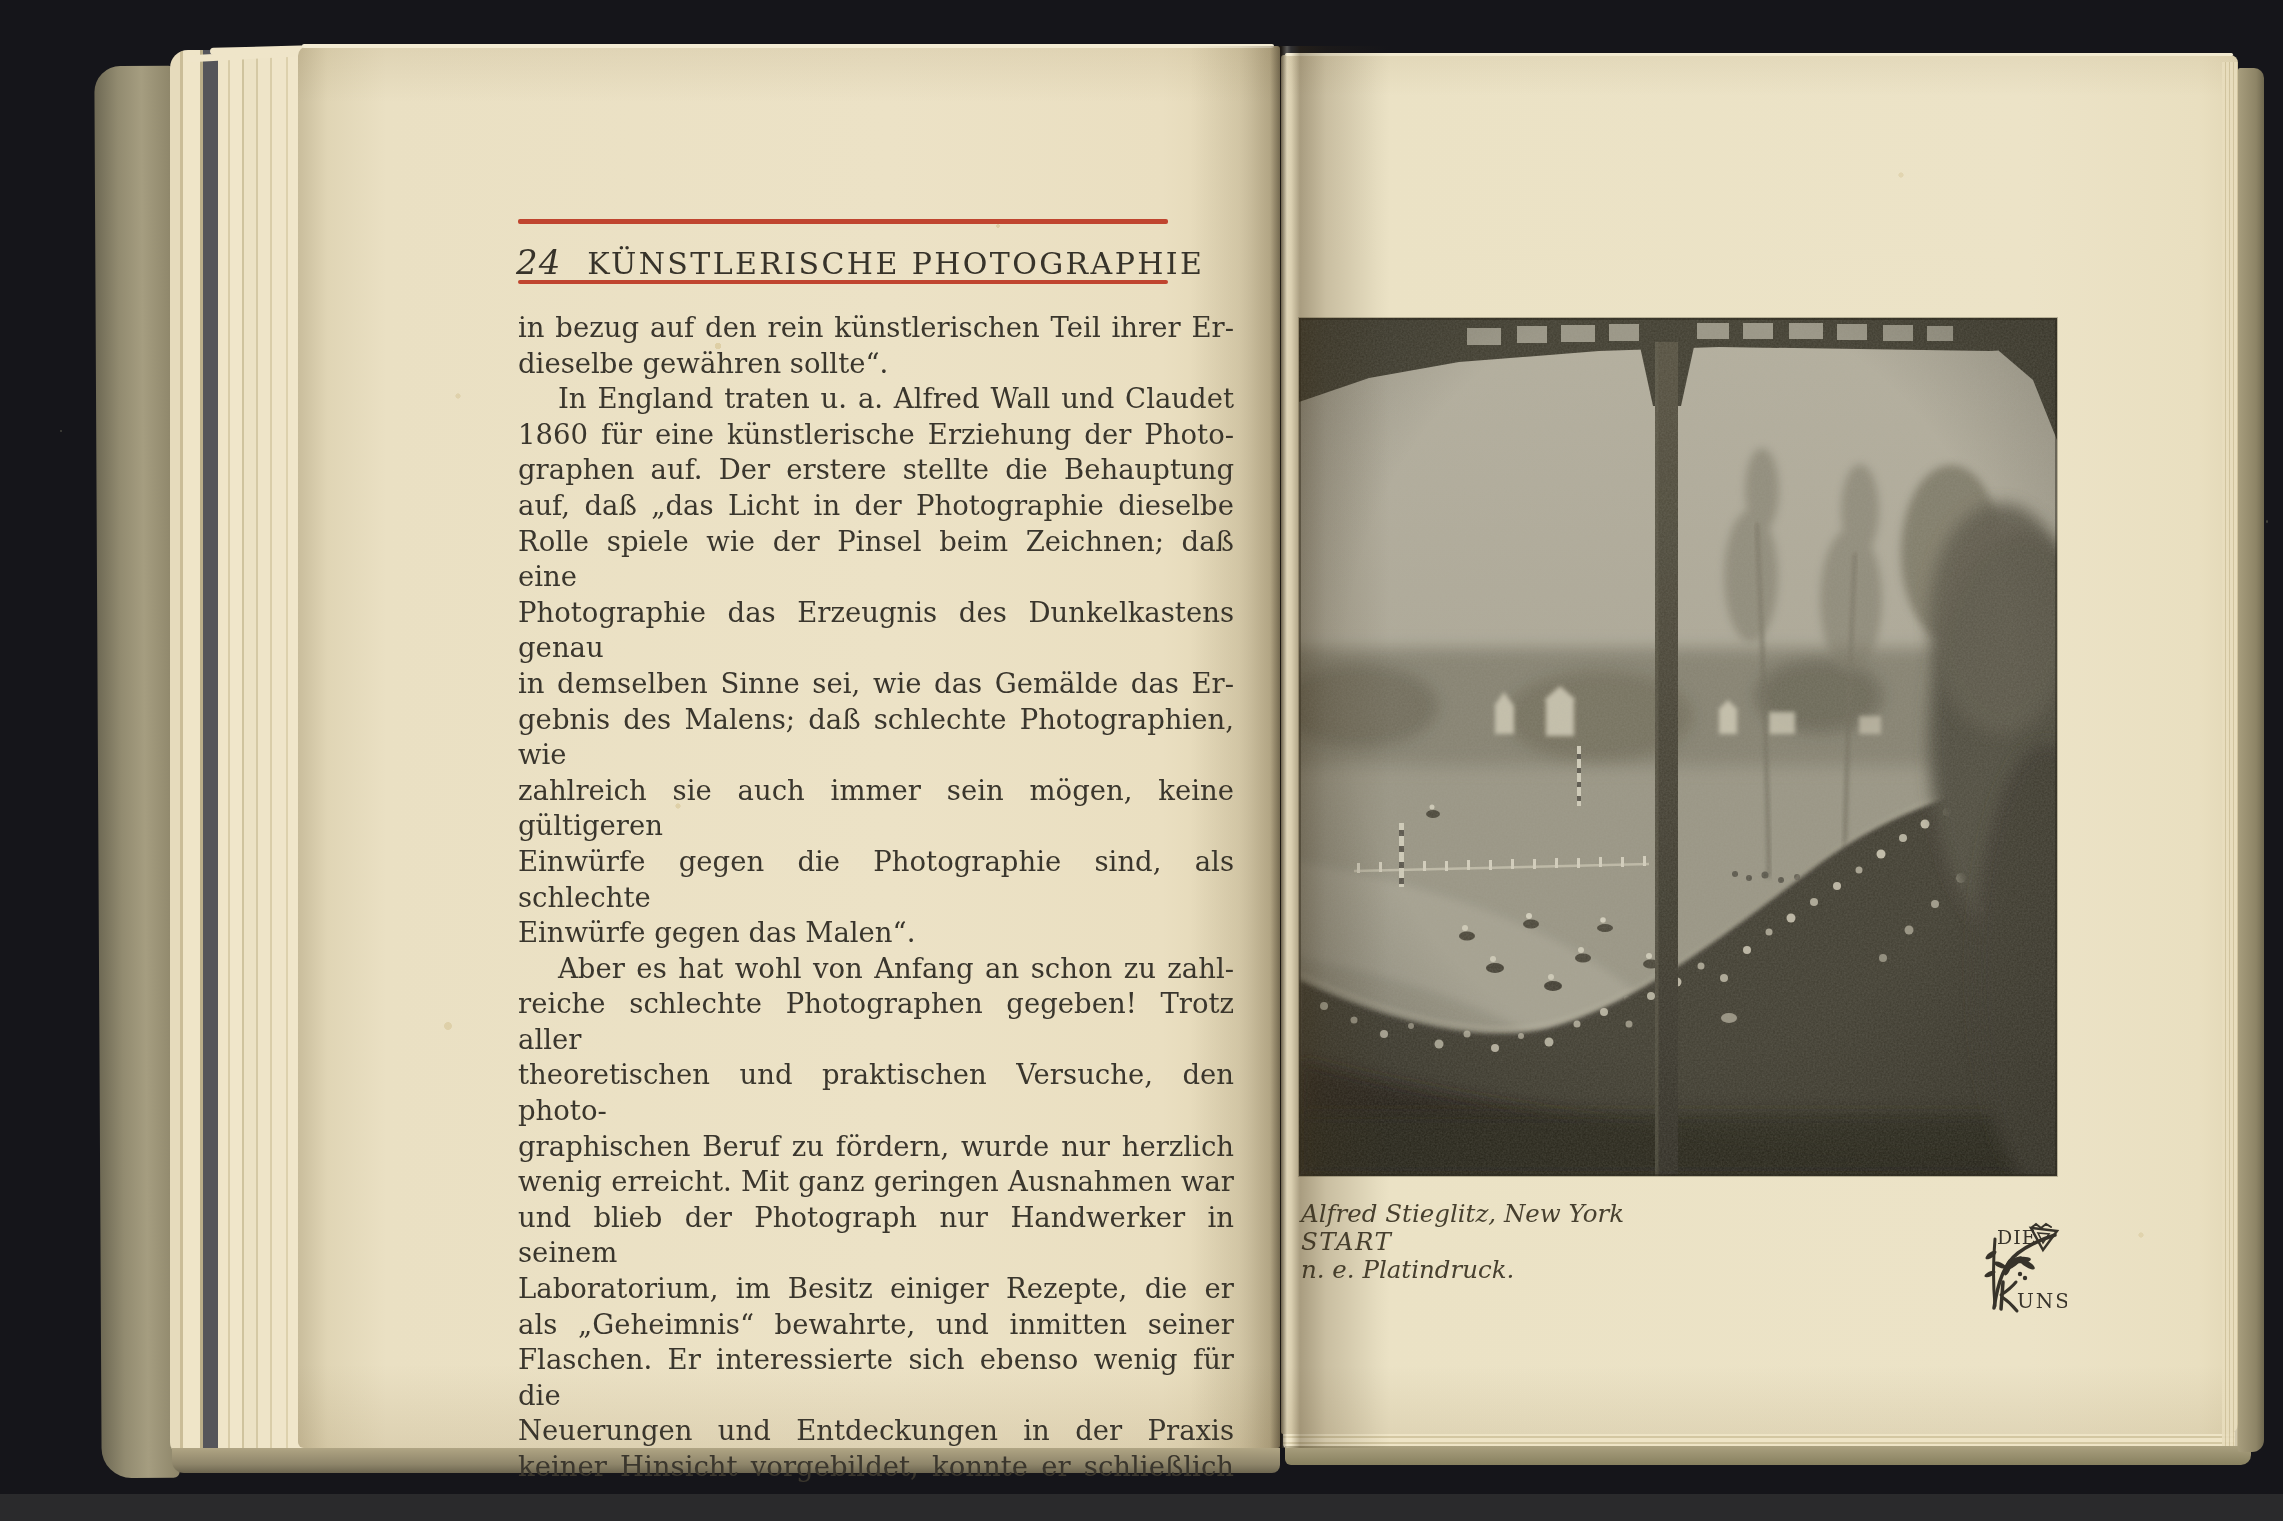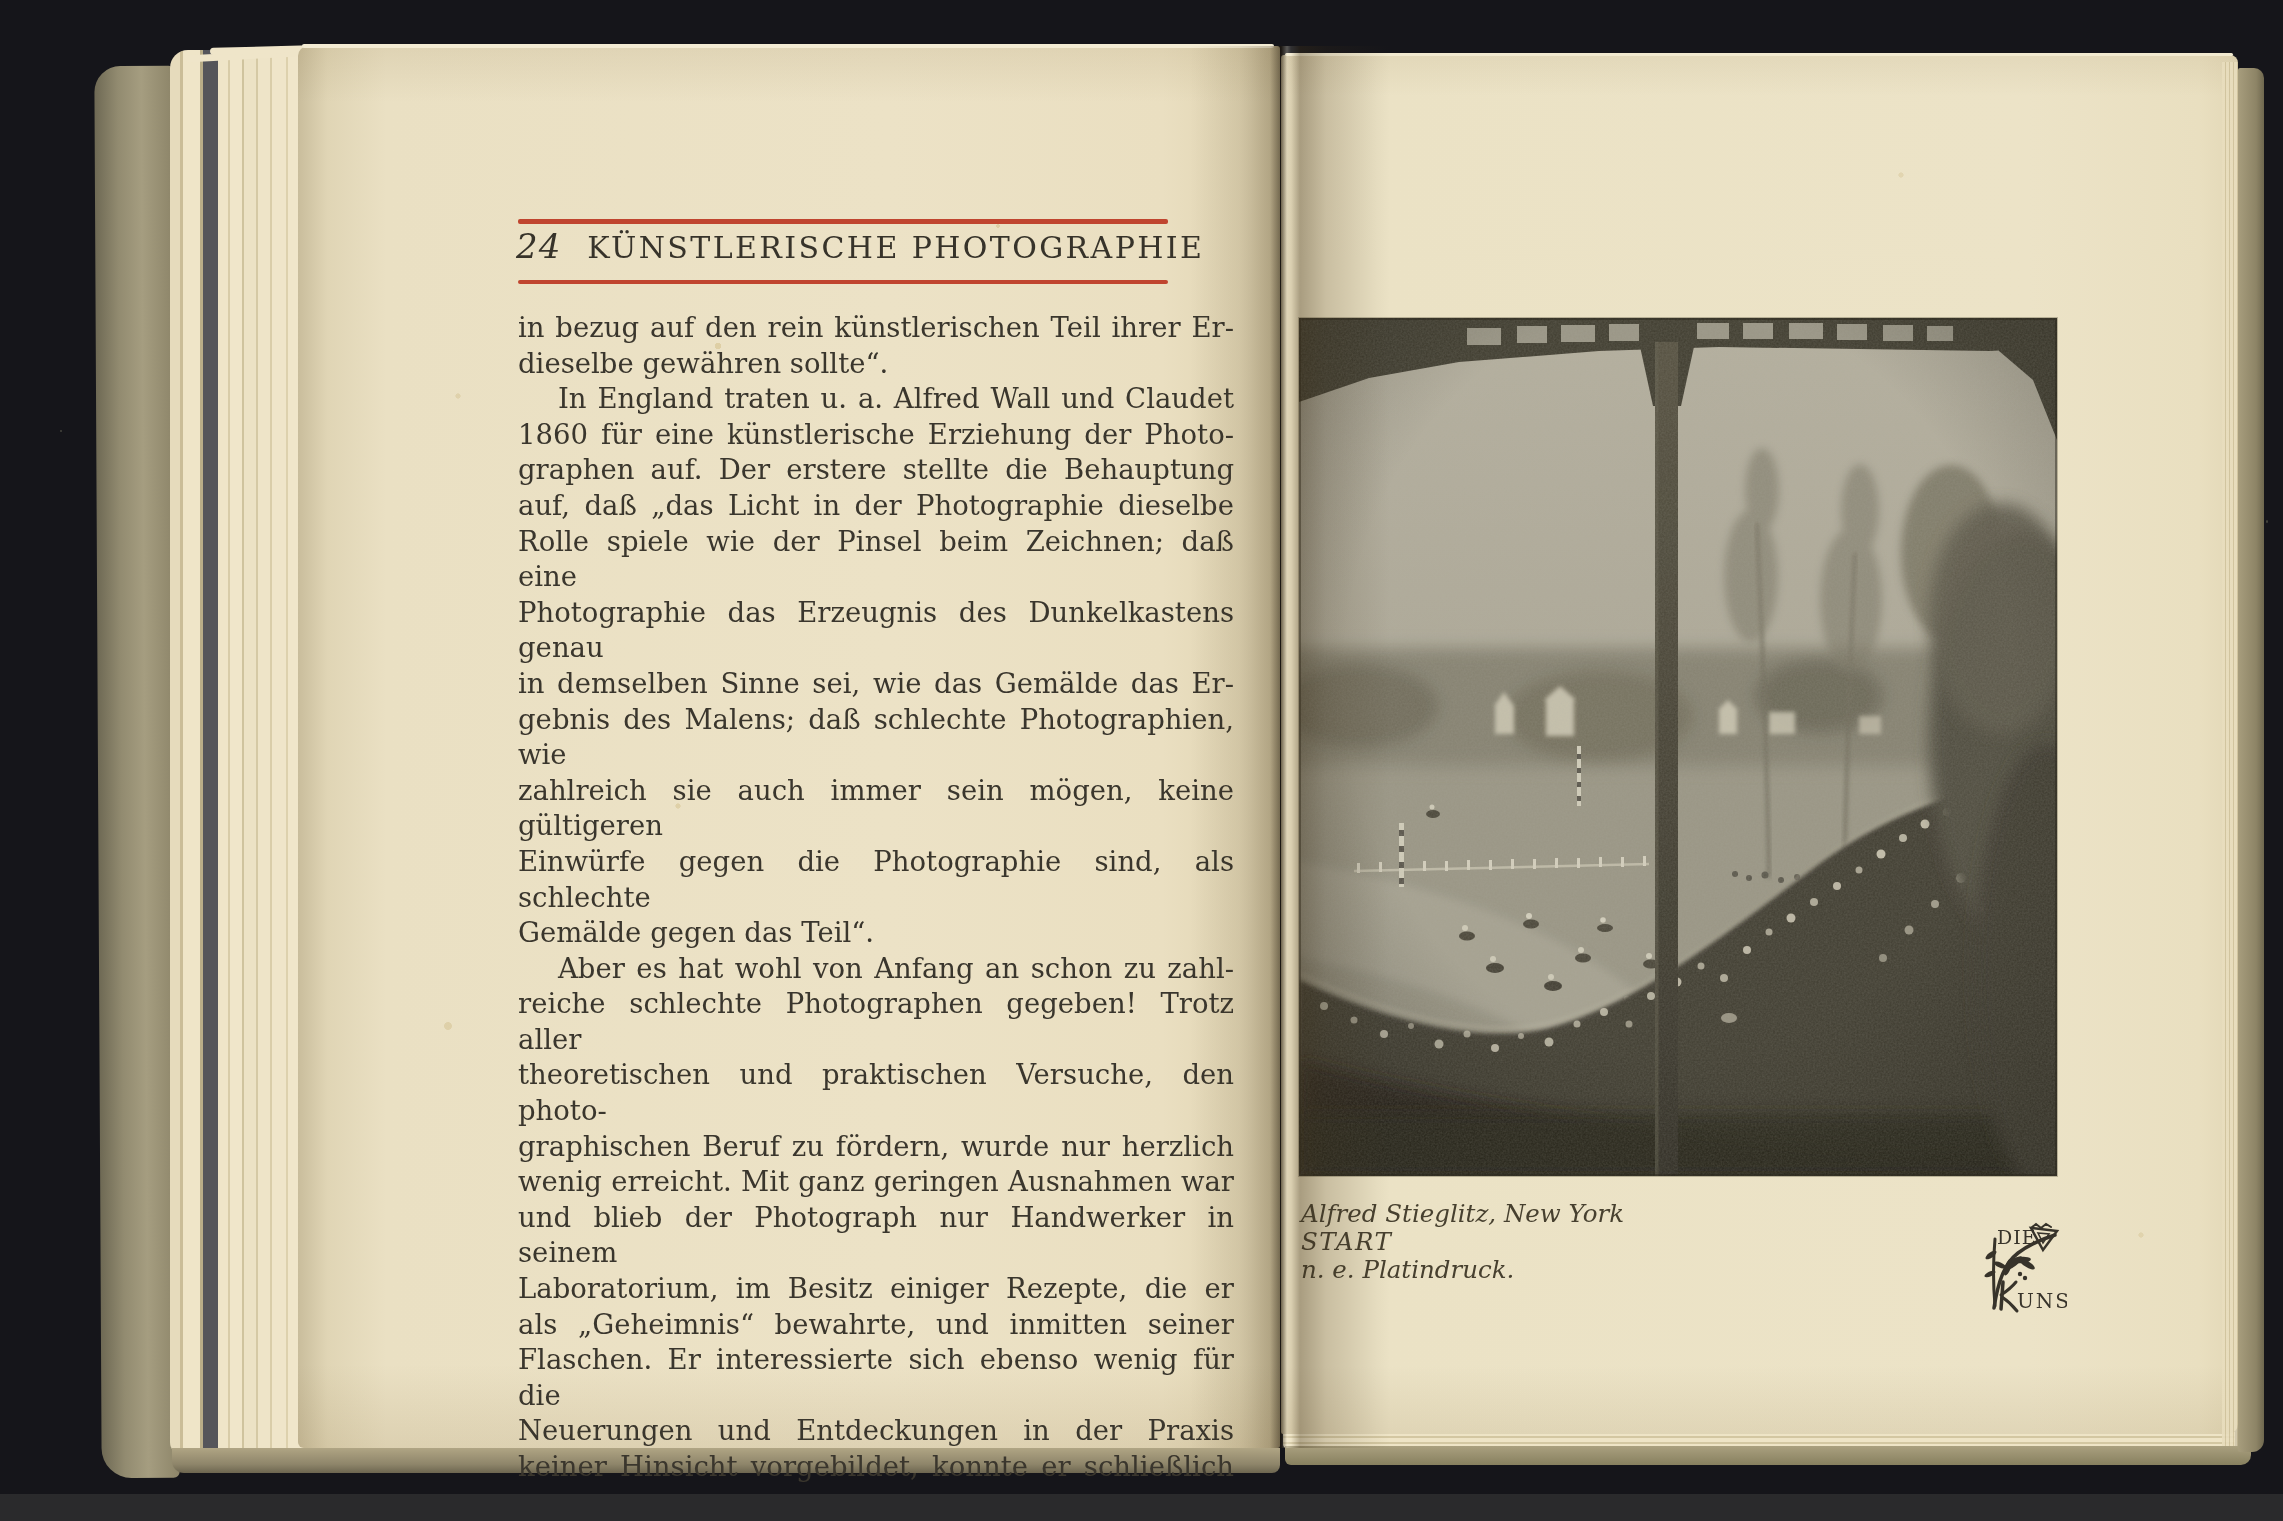--- a/index.html
+++ b/index.html
@@ -55,21 +55,21 @@
 
   .gutter{position:absolute;left:1190px;top:46px;width:200px;height:1402px;pointer-events:none;
      background:linear-gradient(90deg,
         rgba(70,55,28,0) 0%, rgba(70,55,28,.10) 25%, rgba(62,48,24,.25) 40%,
         rgba(40,30,14,.52) 44.5%, rgba(30,22,10,.55) 45.5%,
         rgba(248,242,222,.30) 48.5%, rgba(248,242,222,.12) 50.5%,
         rgba(62,48,24,.34) 55%, rgba(62,48,24,.16) 68%, rgba(62,48,24,0) 100%);}
 
   
   .rule{position:absolute;background:#c0452f;border-radius:2px;}
-  .runhead{position:absolute;left:516px;top:226px;width:660px;display:flex;align-items:baseline;color:#37332a;}
+  .runhead{position:absolute;left:516px;top:242px;width:660px;display:flex;align-items:baseline;color:#37332a;}
   .pagenum{font-style:italic;font-size:34px;letter-spacing:1px;}
   .runtitle{font-size:30px;letter-spacing:2.4px;padding-left:26px;white-space:nowrap;}
   .bodytext{position:absolute;left:518px;top:310px;width:716px;color:#3a362d;
      font-size:27.5px;line-height:35.6px;}
   .bl{text-align:justify;text-align-last:justify;white-space:normal;}
   .bl.pe{text-align-last:left;}
   .bl.ind{text-indent:40px;}
 
   
   .photo{position:absolute;left:1299px;top:318px;width:758px;height:858px;display:block;
@@ -115,21 +115,21 @@
     <div class="bl ind">In England traten u. a. Alfred Wall und Claudet</div>
     <div class="bl">1860 für eine künstlerische Erziehung der Photo-</div>
     <div class="bl">graphen auf. Der erstere stellte die Behauptung</div>
     <div class="bl">auf, daß „das Licht in der Photographie dieselbe</div>
     <div class="bl">Rolle spiele wie der Pinsel beim Zeichnen; daß eine</div>
     <div class="bl">Photographie das Erzeugnis des Dunkelkastens genau</div>
     <div class="bl">in demselben Sinne sei, wie das Gemälde das Er-</div>
     <div class="bl">gebnis des Malens; daß schlechte Photographien, wie</div>
     <div class="bl">zahlreich sie auch immer sein mögen, keine gültigeren</div>
     <div class="bl">Einwürfe gegen die Photographie sind, als schlechte</div>
-    <div class="bl pe">Gemälde gegen das Teil“.</div>
+    <div class="bl pe">Einwürfe gegen das Malen“.</div>
     <div class="bl ind">Aber es hat wohl von Anfang an schon zu zahl-</div>
     <div class="bl">reiche schlechte Photographen gegeben! Trotz aller</div>
     <div class="bl">theoretischen und praktischen Versuche, den photo-</div>
     <div class="bl">graphischen Beruf zu fördern, wurde nur herzlich</div>
     <div class="bl">wenig erreicht. Mit ganz geringen Ausnahmen war</div>
     <div class="bl">und blieb der Photograph nur Handwerker in seinem</div>
     <div class="bl">Laboratorium, im Besitz einiger Rezepte, die er</div>
     <div class="bl">als „Geheimnis“ bewahrte, und inmitten seiner</div>
     <div class="bl">Flaschen. Er interessierte sich ebenso wenig für die</div>
     <div class="bl">Neuerungen und Entdeckungen in der Praxis</div>

